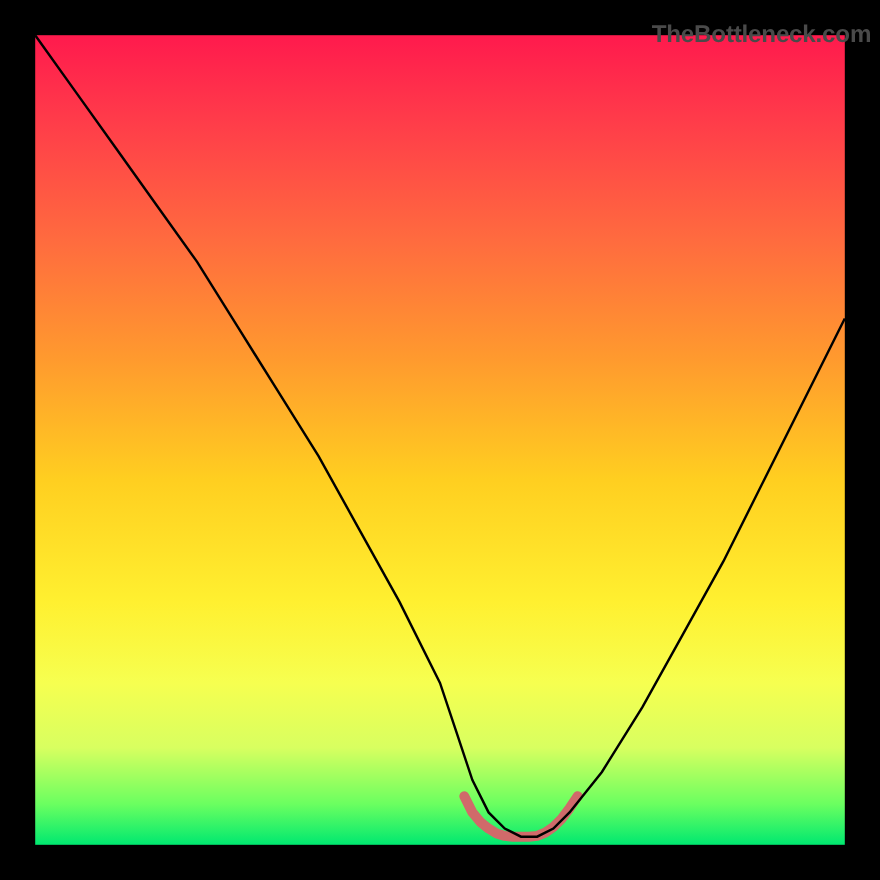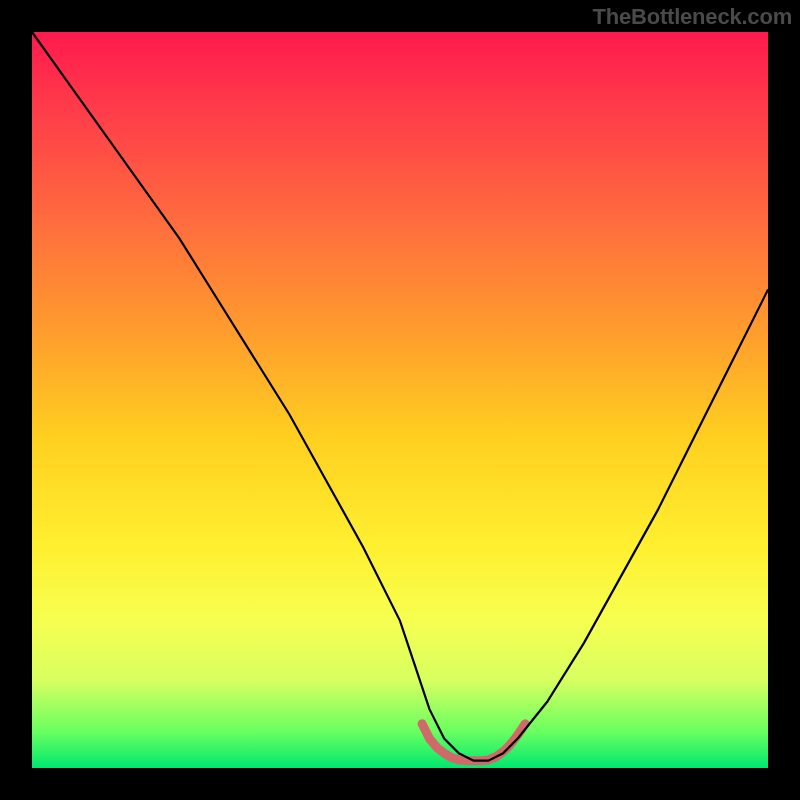--- a/index.html
+++ b/index.html
@@ -32,21 +32,21 @@
     );
   }
   .curve-svg {
     position: absolute;
     left: 0; top: 0;
     width: 100%; height: 100%;
     overflow: visible;
   }
   .watermark {
     position: absolute;
-    top: 4px;
+    top: 18px;
     right: 8px;
     font-family: Arial, Helvetica, sans-serif;
     font-size: 22px;
     font-weight: 600;
     color: #4a4a4a;
     letter-spacing: -0.2px;
     pointer-events: none;
   }
 </style>
 </head>

